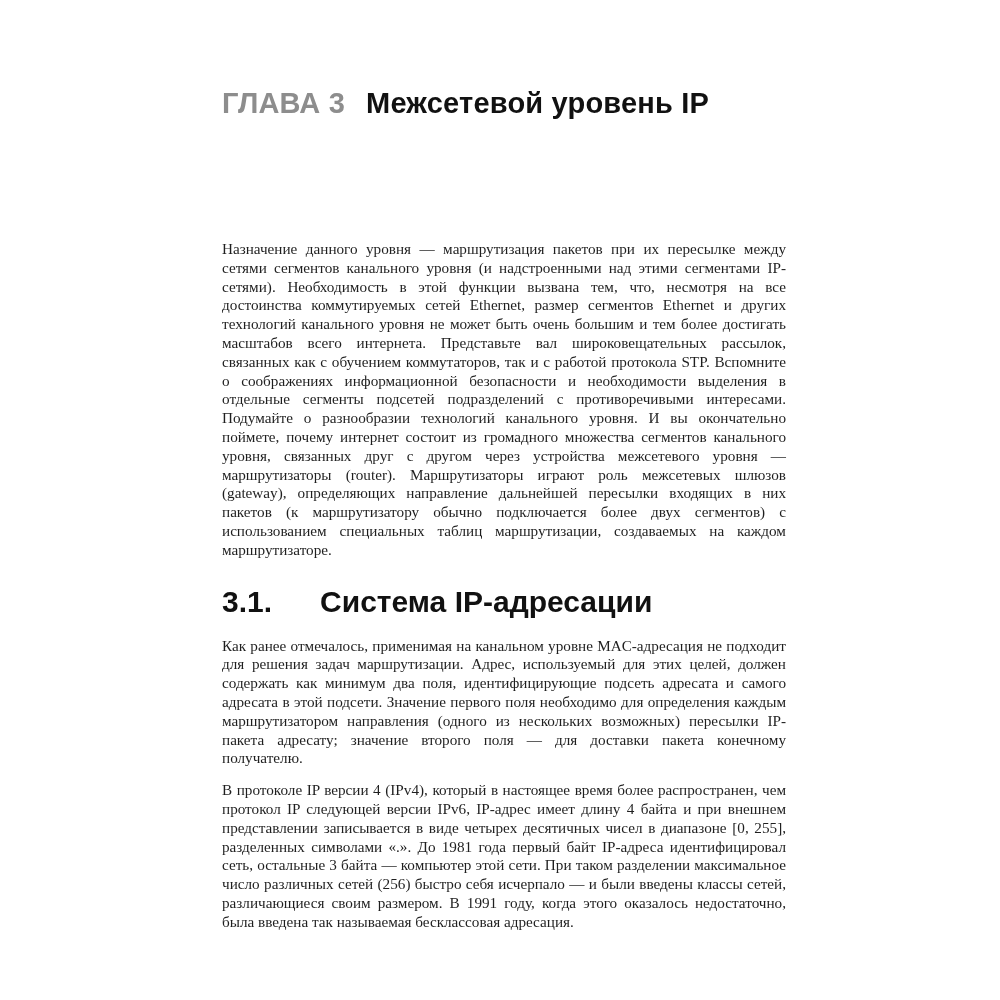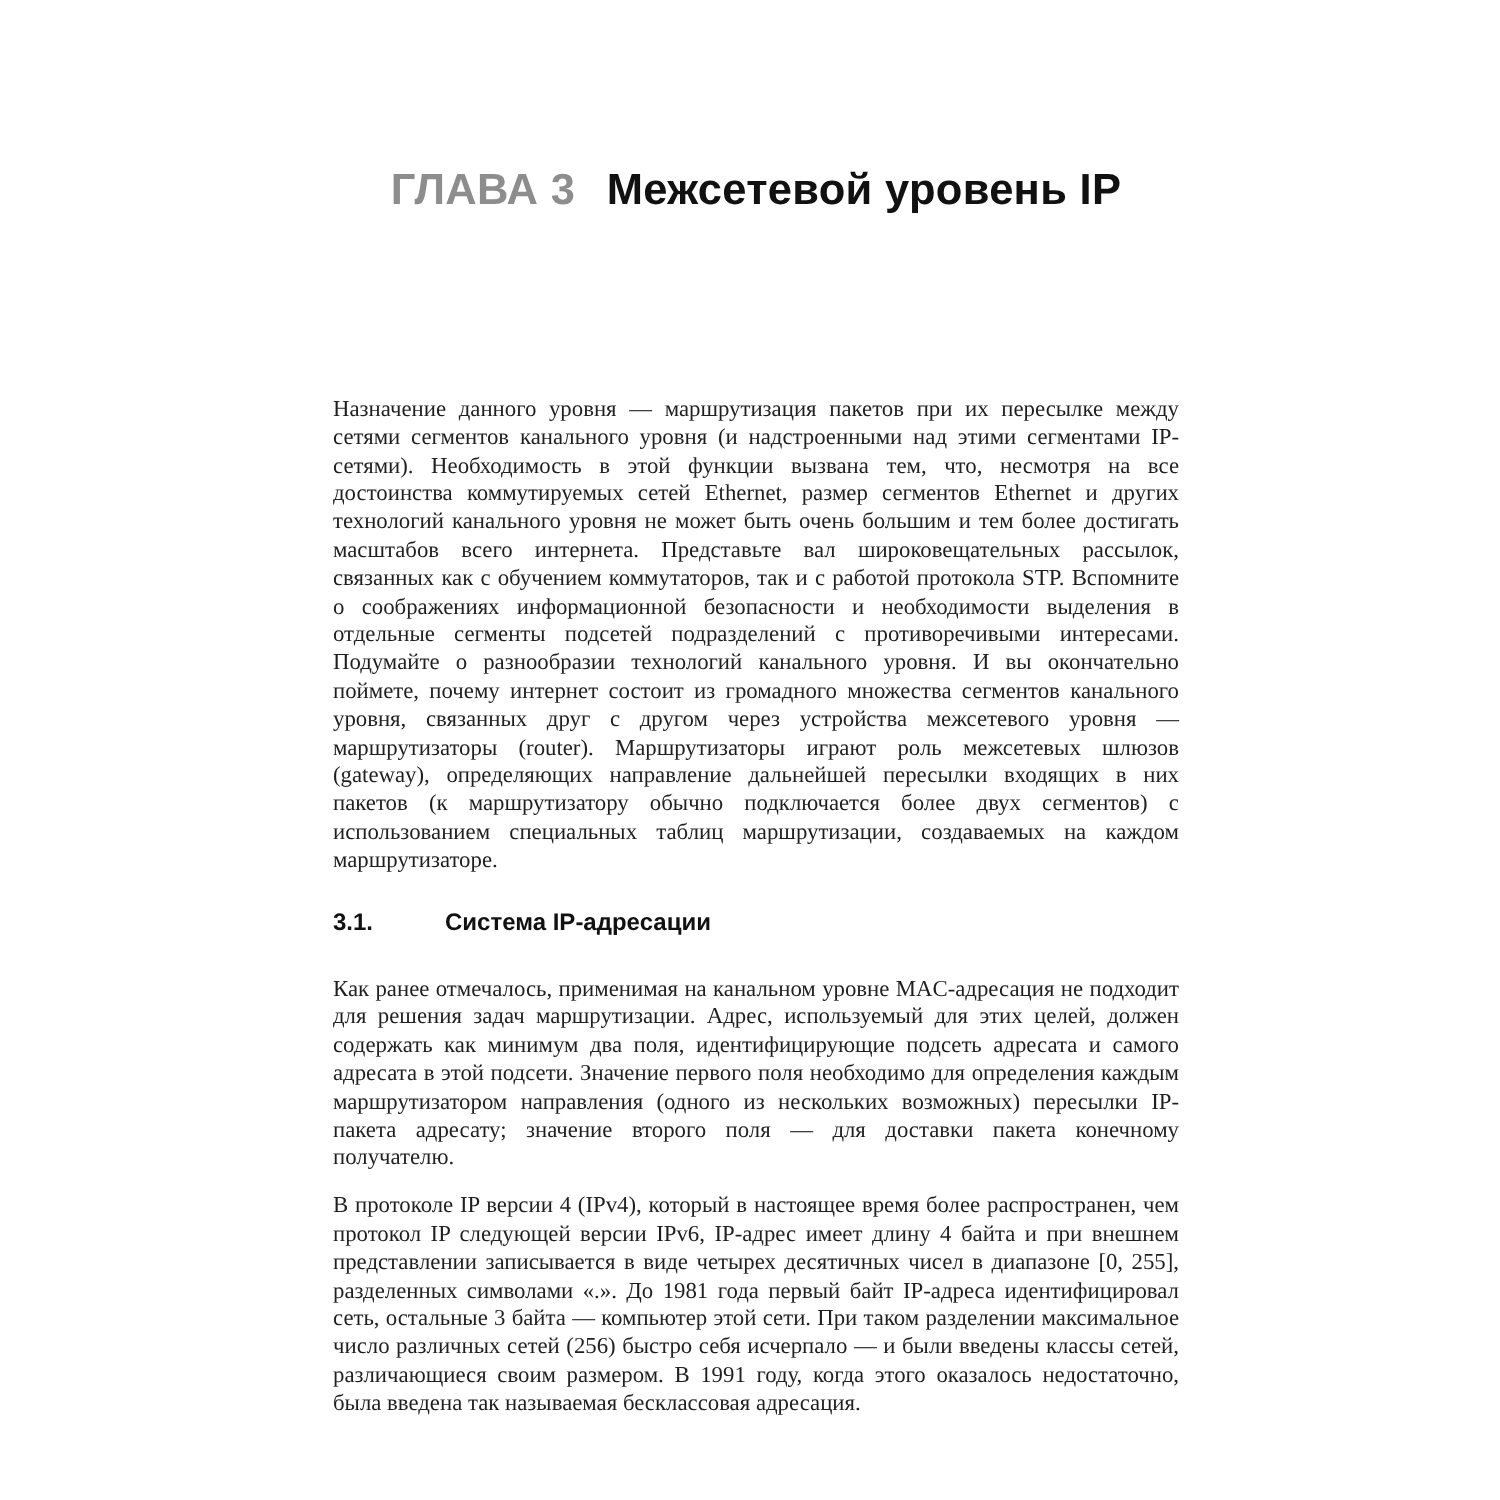--- a/index.html
+++ b/index.html
@@ -15,28 +15,27 @@
     box-sizing: border-box;
     overflow: hidden;
     font-family: "Liberation Serif", serif;
     color: var(--body_text, #1f1f1f);
   }
   .content {
     width: 564px;
     margin-left: 222px;
   }
   .chapter-heading {
-    padding-top: 110px;
+    padding-top: 86px;
     font-family: "Liberation Sans", sans-serif;
     font-weight: bold;
     font-size: 29px;
     line-height: 34px;
     letter-spacing: 0.2px;
     white-space: nowrap;
-    text-align: center;
   }
   .chapter-label {
     color: var(--chapter_label, #8d8d8d);
     margin-right: 21px;
   }
   .chapter-title {
     color: var(--heading_text, #111111);
   }
   .body-text {
     margin: 0;
@@ -44,24 +43,24 @@
     line-height: 18.8px;
     text-align: justify;
     hyphens: auto;
     -webkit-hyphens: auto;
     color: var(--body_text, #1f1f1f);
   }
   .intro {
     margin-top: 120px;
   }
   .section-heading {
-    margin: 18px 0 21px 0;
+    margin: 28px 0 21px 0;
     font-family: "Liberation Sans", sans-serif;
     font-weight: bold;
-    font-size: 16px;
+    font-size: 30px;
     line-height: 28px;
     color: var(--heading_text, #111111);
   }
   .section-number {
     display: inline-block;
     margin-right: 48px;
   }
   .para-gap {
     margin-top: 13px;
   }

